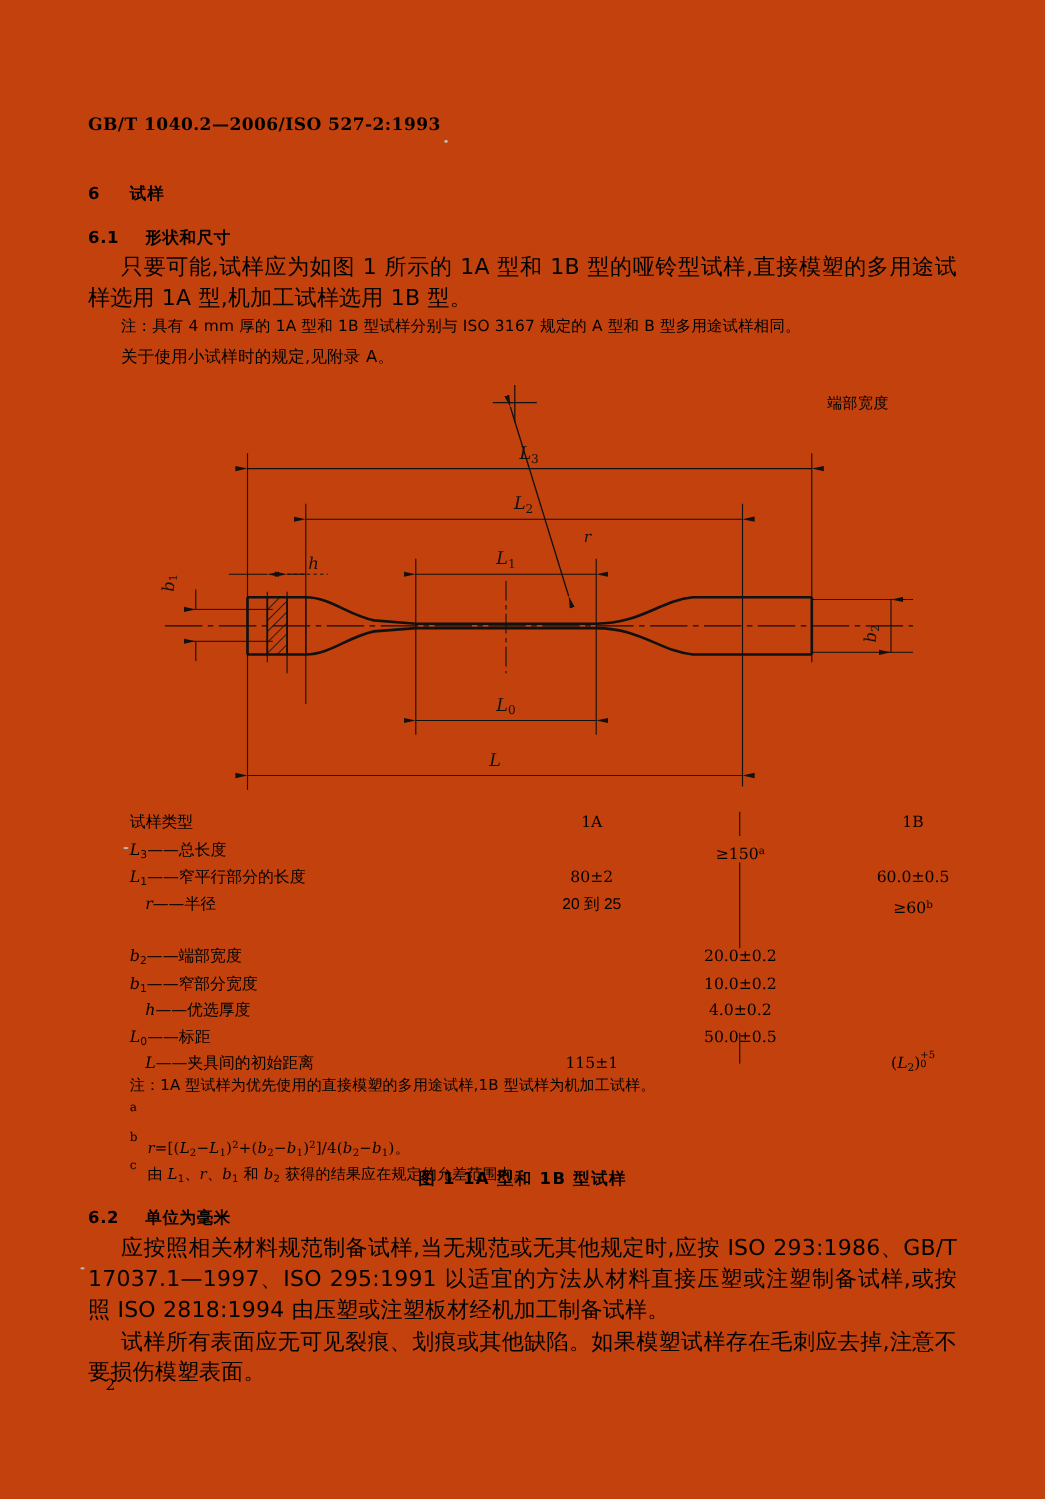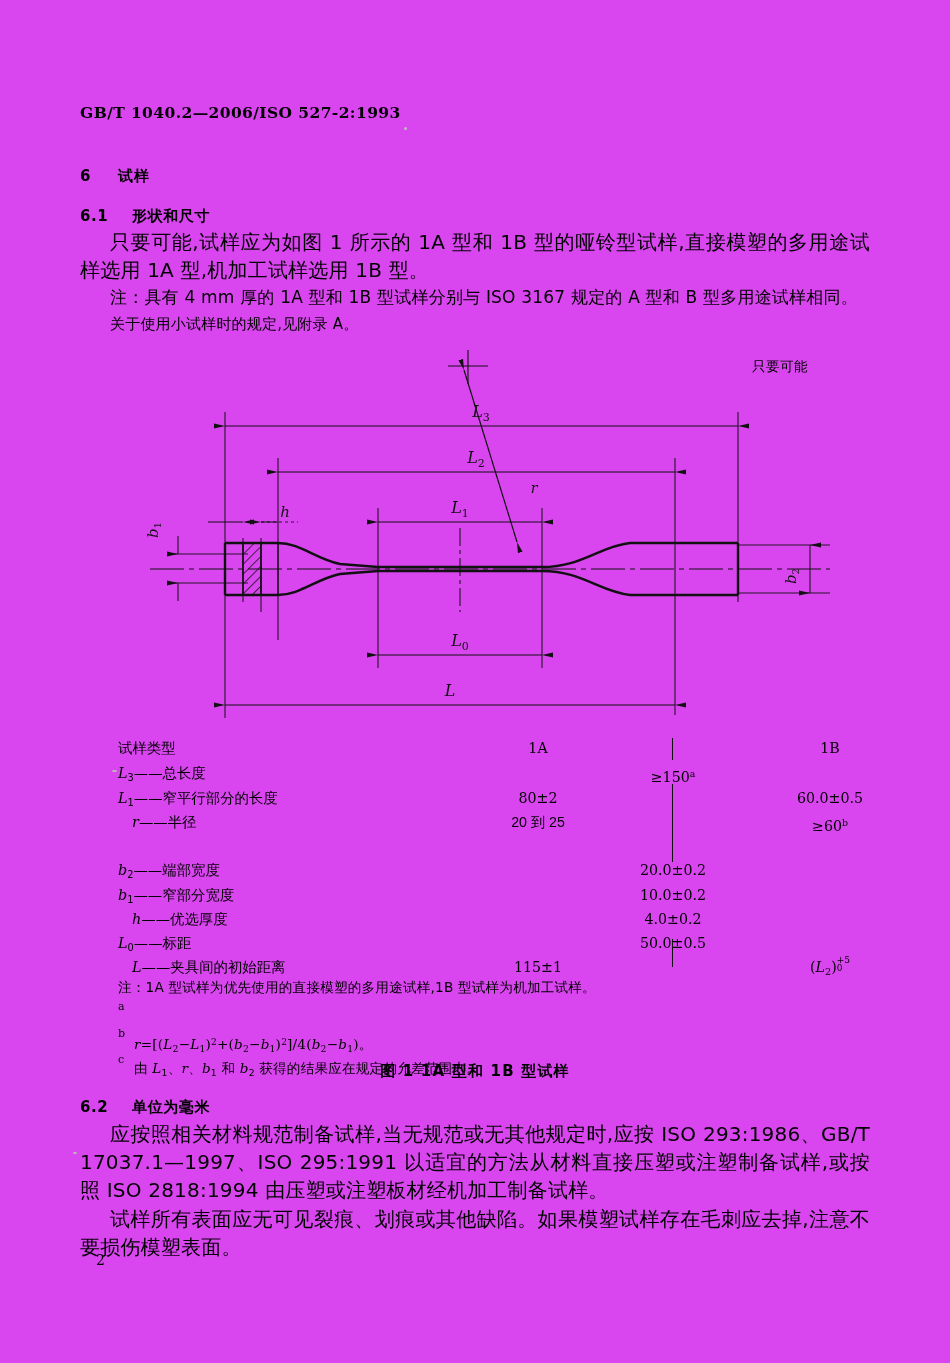--- a/index.html
+++ b/index.html
@@ -11,21 +11,21 @@
     width: 950px;
     height: 1363px;
     position: relative;
     font-family: "DejaVu Sans", sans-serif;
     color: #000;
     overflow: hidden;
   }
   .page {
     position: absolute;
     inset: 0;
-    background: #d946ef;
+    background: #c2410c;
   }
 
   
   .cn { font-family: "DejaVu Sans", sans-serif; }
   .ital { font-style: italic; font-family: "DejaVu Serif", serif; }
   sub { font-size: .68em; vertical-align: -.28em; }
   sup { font-size: .66em; vertical-align: .5em; }
 
   
   #header {
@@ -54,21 +54,21 @@
   
   .para {
     position: absolute;
     font-size: 20px;
     line-height: 28px;
     letter-spacing: .2px;
     text-align: justify;
   }
   .note {
     position: absolute;
-    font-size: 17px;
+    font-size: 14px;
     line-height: 25px;
     letter-spacing: .2px;
   }
   .unit {
     position: absolute;
     font-size: 13.6px;
     letter-spacing: .4px;
   }
 
   
@@ -176,21 +176,21 @@
     <span style="display:inline-block; width:12px;"></span>
     <span>形状和尺寸</span>
   </div>
 
   <div class="para" style="left:80px; top:228px; width:790px; text-indent:30px;">只要可能,试样应为如图 1 所示的 1A 型和 1B 型的哑铃型试样,直接模塑的多用途试样选用 1A 型,机加工试样选用 1B 型。</div>
 
   <div class="note" style="left:80px; top:285px; width:790px; text-indent:30px;">注：具有 4 mm 厚的 1A 型和 1B 型试样分别与 ISO 3167 规定的 A 型和 B 型多用途试样相同。</div>
 
   <div class="para" style="left:80px; top:310px; width:790px; text-indent:30px; font-size:15px;">关于使用小试样时的规定,见附录 A。</div>
 
-  <div class="unit" style="left:752px; top:358px;">只要可能</div>
+  <div class="unit" style="left:752px; top:358px;">端部宽度</div>
 
   <div id="figure">
     <svg width="790" height="385" viewBox="0 0 790 385">
       <defs>
         <marker id="arrL" markerWidth="12" markerHeight="8" refX="11" refY="4" orient="auto" markerUnits="userSpaceOnUse">
           <path d="M11,4 L0,1.6 L0,6.4 Z" fill="#111"></path>
         </marker>
         <marker id="arrR" markerWidth="12" markerHeight="8" refX="1" refY="4" orient="auto" markerUnits="userSpaceOnUse">
           <path d="M1,4 L12,1.6 L12,6.4 Z" fill="#111"></path>
         </marker>

